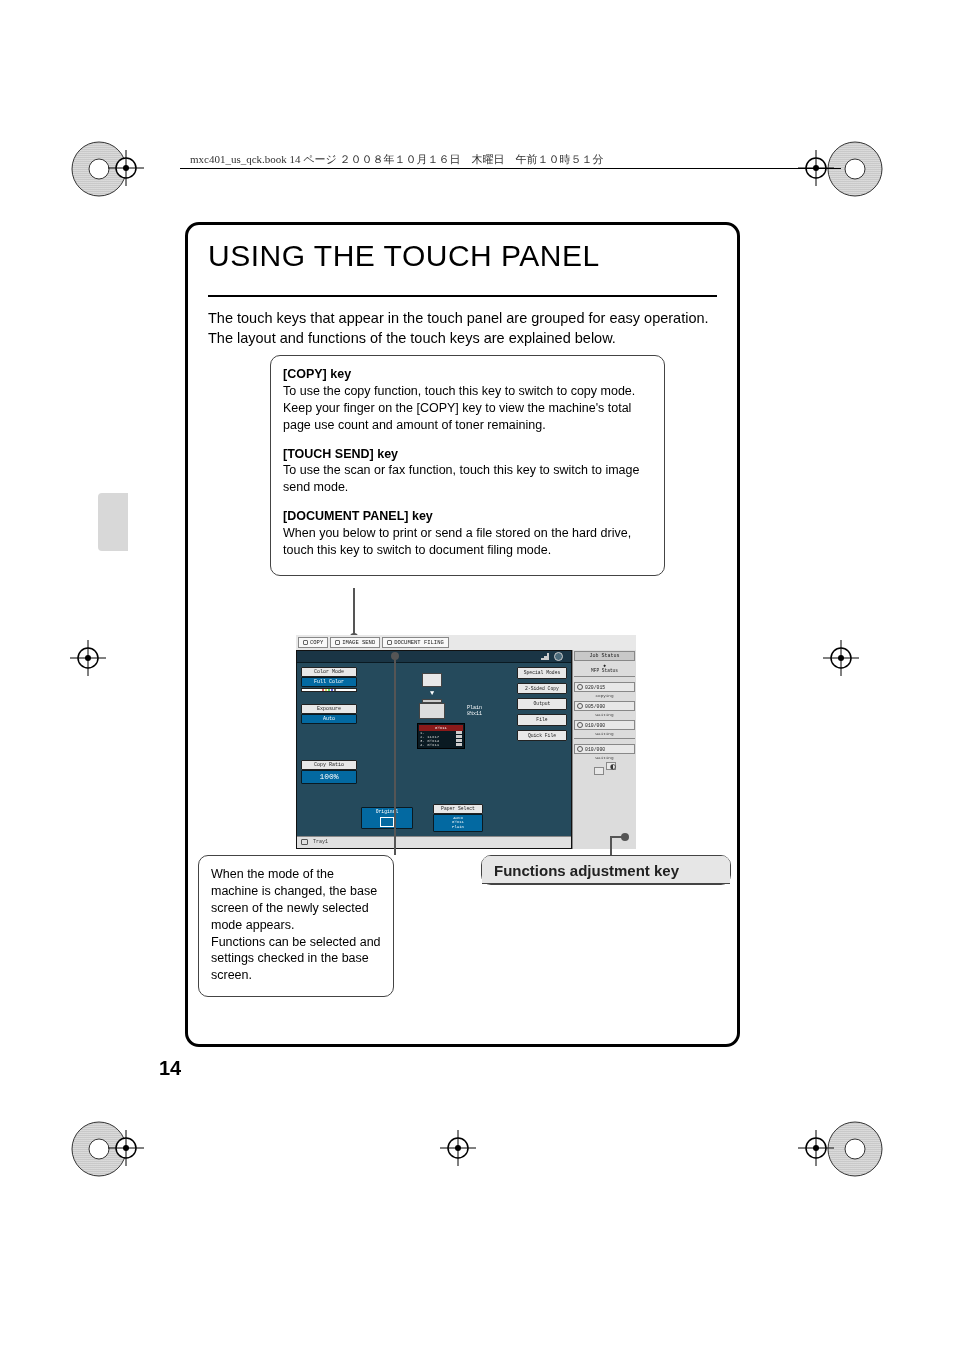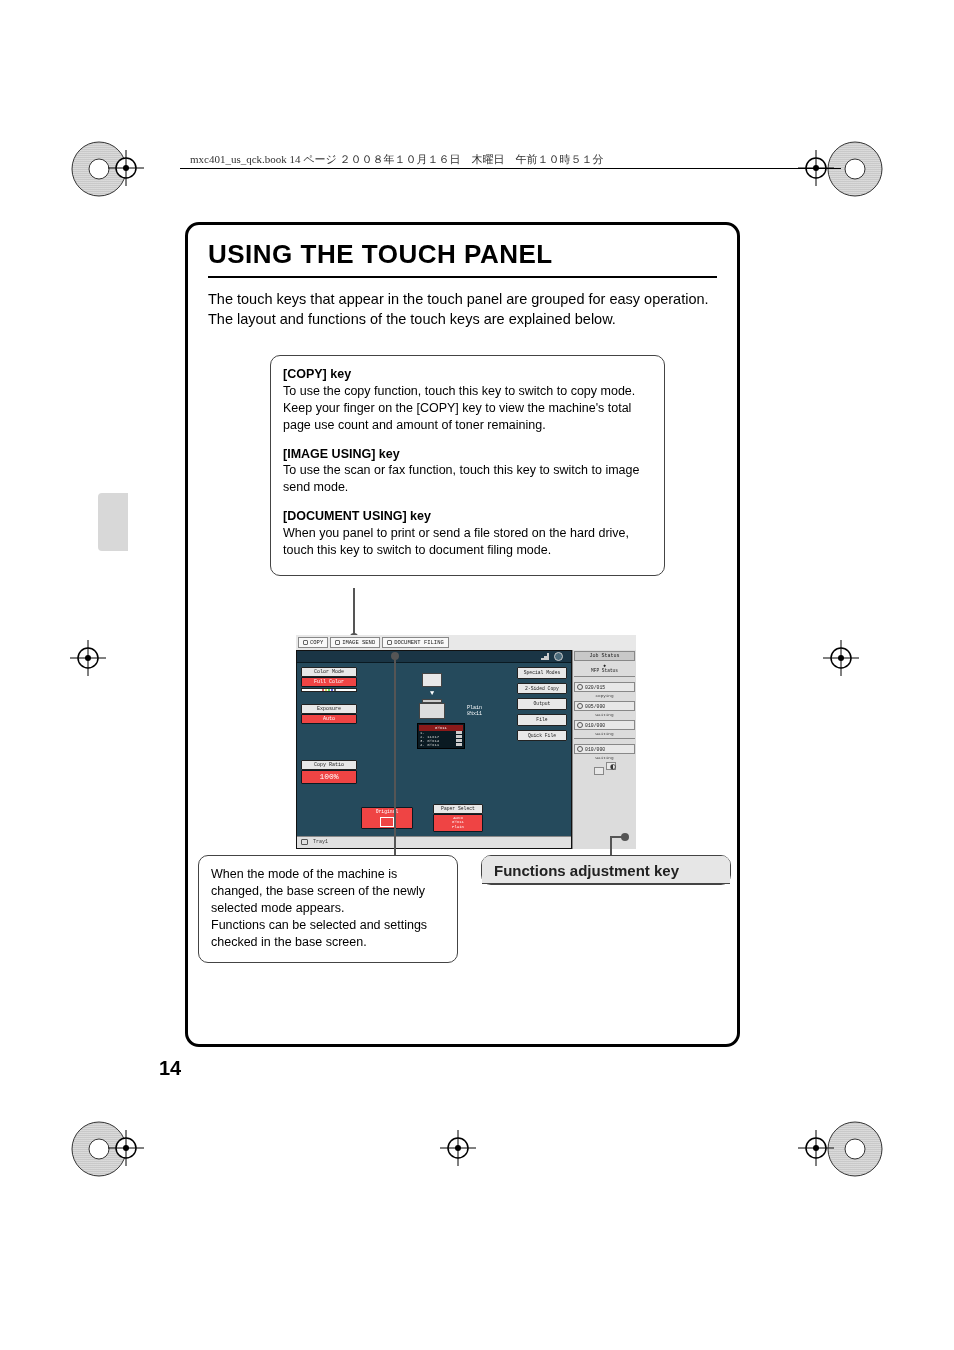--- a/index.html
+++ b/index.html
@@ -34,25 +34,25 @@
     position: absolute;
     top: 222px;
     left: 185px;
     width: 555px;
     height: 825px;
     border: 3px solid #000;
     border-radius: 14px;
     padding: 10px 20px 0 20px;
   }
   .page-title {
-    font-size: 26px;
-    font-weight: bold;
+    font-size: 30px;
+    font-weight: normal;
     font-family: Arial, sans-serif;
     letter-spacing: 0.5px;
-    padding: 4px 0 6px 0;
+    padding: 4px 0 22px 0;
   }
   .title-rule { border: none; border-top: 2px solid #000; margin-bottom: 12px; }
   .intro {
     font-size: 14.5px;
     line-height: 1.35;
     padding-right: 4px;
   }
 
   .callout {
     border: 1.5px solid #444;
@@ -83,21 +83,21 @@
     top: 130px;
     left: 82px;
     width: 395px;
   }
   #box-mode .callout-body { padding-bottom: 16px; }
 
   #box-base {
     position: absolute;
     top: 630px;
     left: 10px;
-    width: 260px;
+    width: 196px;
     border-radius: 10px;
   }
   #box-base .callout-body { font-size: 12.5px; }
 
   #box-brightness {
     position: absolute;
     top: 630px;
     left: 293px;
     width: 250px;
   }
@@ -178,21 +178,21 @@
     background: #e8e8e8;
     border: 0.5px solid #222;
     border-radius: 1px;
     color: #222;
     font-size: 5px;
     text-align: center;
     padding: 1px 2px;
     line-height: 1.2;
   }
   .tp-btn.dark {
-    background: #ef4444;
+    background: #0369a1;
     color: #fff;
     border: 0.5px solid #0a1a22;
   }
   .tp-left {
     position: absolute;
     left: 4px;
     top: 4px;
     width: 56px;
     display: flex;
     flex-direction: column;
@@ -419,26 +419,26 @@
   <hr class="title-rule">
   <div class="intro">The touch keys that appear in the touch panel are grouped for easy operation. The layout and functions of the touch keys are explained below.</div>
 
   <div id="box-mode" class="callout">
     <div class="callout-body">
       <p>
         <span class="key-name">[COPY] key</span><br>
         <span>To use the copy function, touch this key to switch to copy mode. Keep your finger on the [COPY] key to view the machine's total page use count and amount of toner remaining.</span>
       </p>
       <p>
-        <span class="key-name">[IMAGE USING] key</span><br>
+        <span class="key-name">[TOUCH SEND] key</span><br>
         <span>To use the scan or fax function, touch this key to switch to image send mode.</span>
       </p>
       <p>
-        <span class="key-name">[DOCUMENT USING] key</span><br>
-        <span>When you panel to print or send a file stored on the hard drive, touch this key to switch to document filing mode.</span>
+        <span class="key-name">[DOCUMENT PANEL] key</span><br>
+        <span>When you below to print or send a file stored on the hard drive, touch this key to switch to document filing mode.</span>
       </p>
     </div>
   </div>
 
   <div class="connector" style="top:363px;left:165px;width:1.5px;height:48px"></div>
   <div class="conn-dot" style="top:408px;left:162px"></div>
 
   <div class="touch-panel">
     <div class="tp-tabs">
       <div class="tp-tab">

